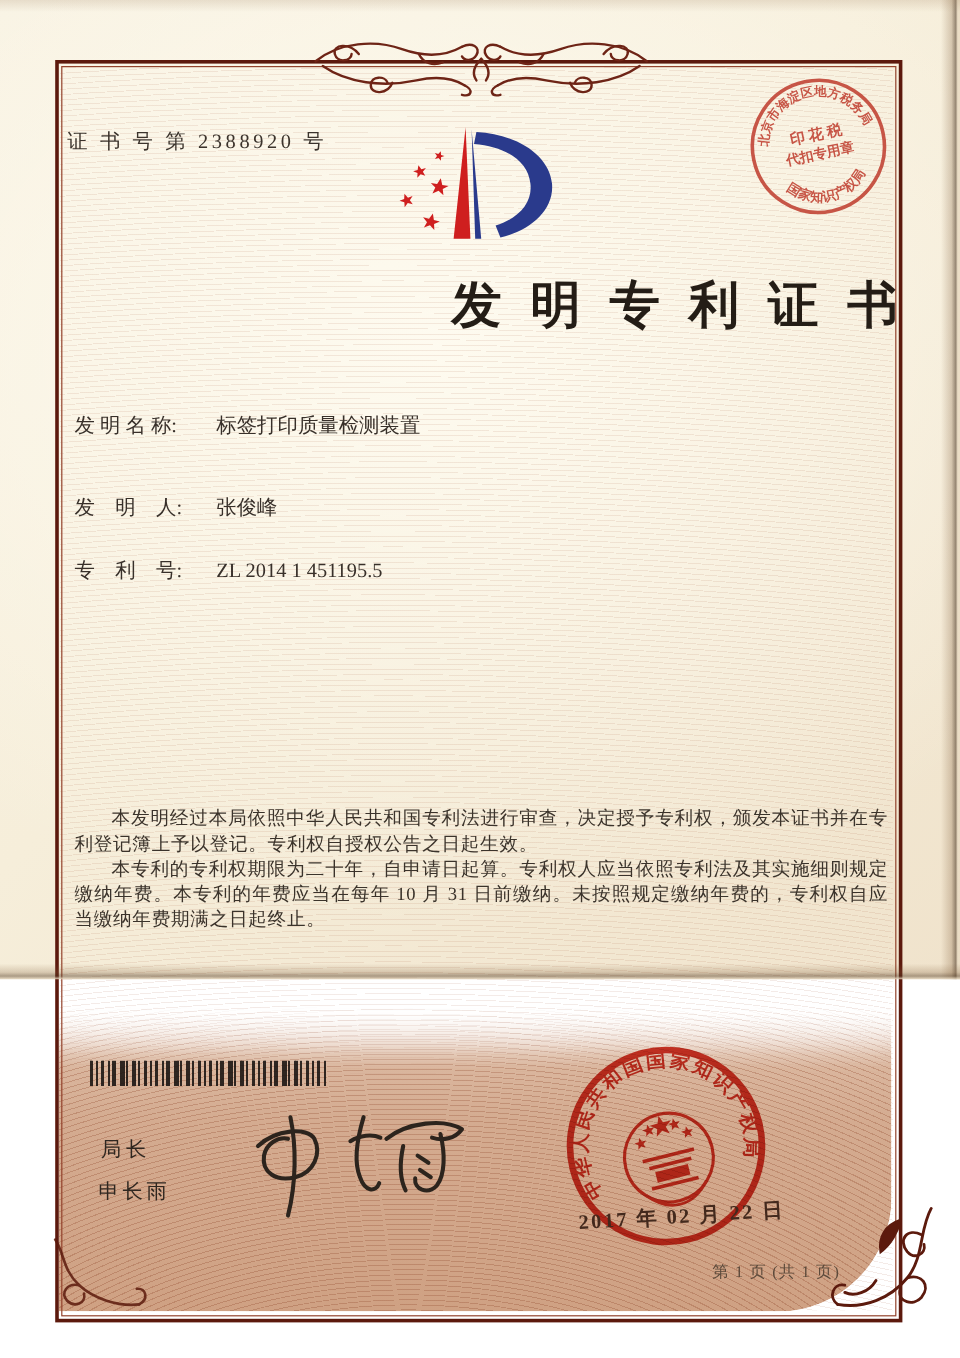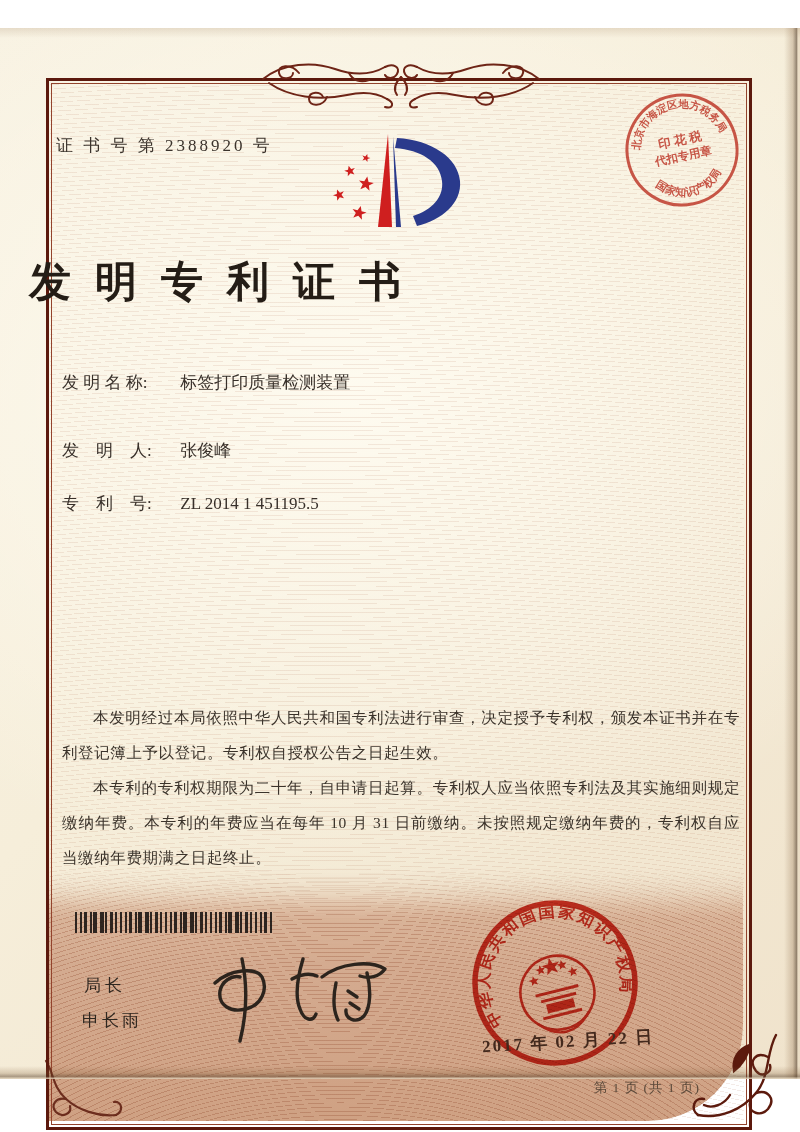--- a/index.html
+++ b/index.html
@@ -1,22 +1,21 @@
 <!DOCTYPE html>
 <html><head>
 <meta charset="utf-8">
 <style>
   html,body{margin:0;padding:0;}
   body{width:800px;height:1132px;overflow:hidden;
        font-family:"Liberation Serif","DejaVu Serif",serif;}
-  #page{position:relative;width:800px;height:1051px;
+  #page{position:relative;width:800px;height:816px;
         background:
           radial-gradient(ellipse 900px 700px at 45% 35%, rgba(255,252,242,.9), rgba(255,252,242,0) 70%),
           linear-gradient(135deg,#f8f2e2 0%,#f6eeda 45%,#f0e3cc 100%);
-        margin-top: 28px;
   }
   
   .edge-right{position:absolute;right:0;top:0;bottom:0;width:16px;
     background:linear-gradient(90deg,rgba(0,0,0,0),rgba(130,95,60,.28) 55%,rgba(70,48,28,.55) 78%,rgba(234,220,196,.95) 88%);}
   .edge-bottom{position:absolute;left:0;right:0;bottom:0;height:13px;
     background:linear-gradient(180deg,rgba(0,0,0,0),rgba(130,95,60,.25) 55%,rgba(80,55,32,.45) 80%,rgba(234,220,196,.9));}
   .edge-top{position:absolute;left:0;right:0;top:0;height:10px;
     background:linear-gradient(0deg,rgba(0,0,0,0),rgba(150,115,80,.18));}
 
   .frame{position:absolute;left:46px;top:50px;width:700px;height:1046px;
@@ -31,29 +30,29 @@
   .panel{position:absolute;left:49px;top:838px;width:694px;height:255px;
     border-bottom-right-radius:95px;
     background:
       repeating-radial-gradient(ellipse 1500px 950px at 42% 175%, rgba(146,74,46,.30) 0 1.2px, rgba(146,74,46,0) 1.2px 6.6px),
       linear-gradient(180deg, rgba(213,172,144,.0) 0%, rgba(213,172,144,.85) 16%, #d4ab90 38%, #cfa183 100%);
     -webkit-mask-image:linear-gradient(180deg,transparent 0,#000 52px);
             mask-image:linear-gradient(180deg,transparent 0,#000 52px);}
 
   .certnum{position:absolute;left:56px;top:106px;font-size:17px;letter-spacing:3px;color:#3b332c;}
 
-  .title{position:absolute;left:0;top:226px;width:760px;text-align:left;
-         font-size:42px;font-weight:700;letter-spacing:24px;padding-left:29px;color:#241d16;}
+  .title{position:absolute;left:0;top:226px;width:760px;text-align:right;
+         font-size:42px;font-weight:700;letter-spacing:24px;padding-left:12px;color:#241d16;}
 
   .frow{position:absolute;left:62px;font-size:17px;color:#38302a;white-space:nowrap;}
   .flabel{display:inline-block;min-width:112px;}
   .fvalue{margin-left:2px;}
 
   .paras{position:absolute;left:62px;top:672px;width:678px;}
-  .paras p{margin:0;text-indent:2em;font-size:15.5px;line-height:35px;
+  .paras p{margin:0;text-indent:2em;font-size:15.5px;line-height:21px;
            letter-spacing:.6px;color:#3b332b;text-align:justify;}
 
   .barcode{position:absolute;left:75px;top:884px;width:197px;height:21px;opacity:.88;
     background:
       repeating-linear-gradient(90deg,#171210 0 2px,transparent 2px 5px),
       repeating-linear-gradient(90deg,#171210 0 2.4px,transparent 2.4px 9px);}
 
   .signer-title{position:absolute;left:84px;top:946px;font-size:17px;color:#2f2720;letter-spacing:4px;}
   .signer-name{position:absolute;left:82px;top:981px;font-size:17px;color:#2f2720;letter-spacing:3px;}
 

